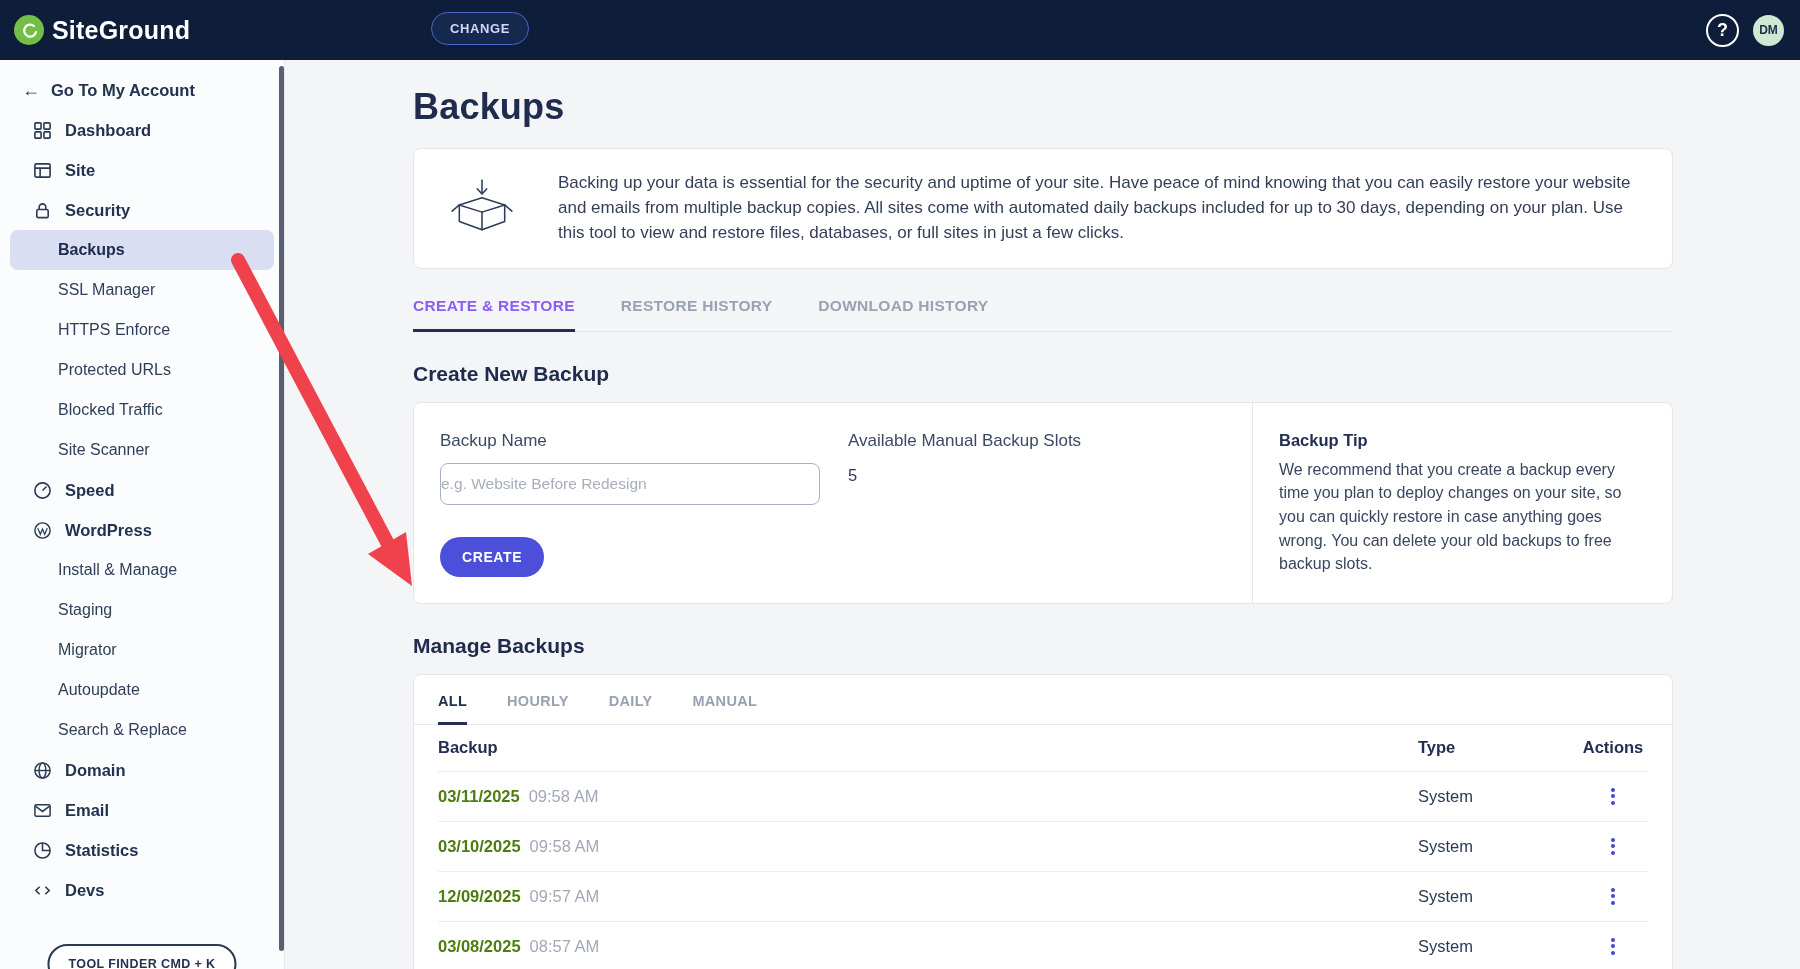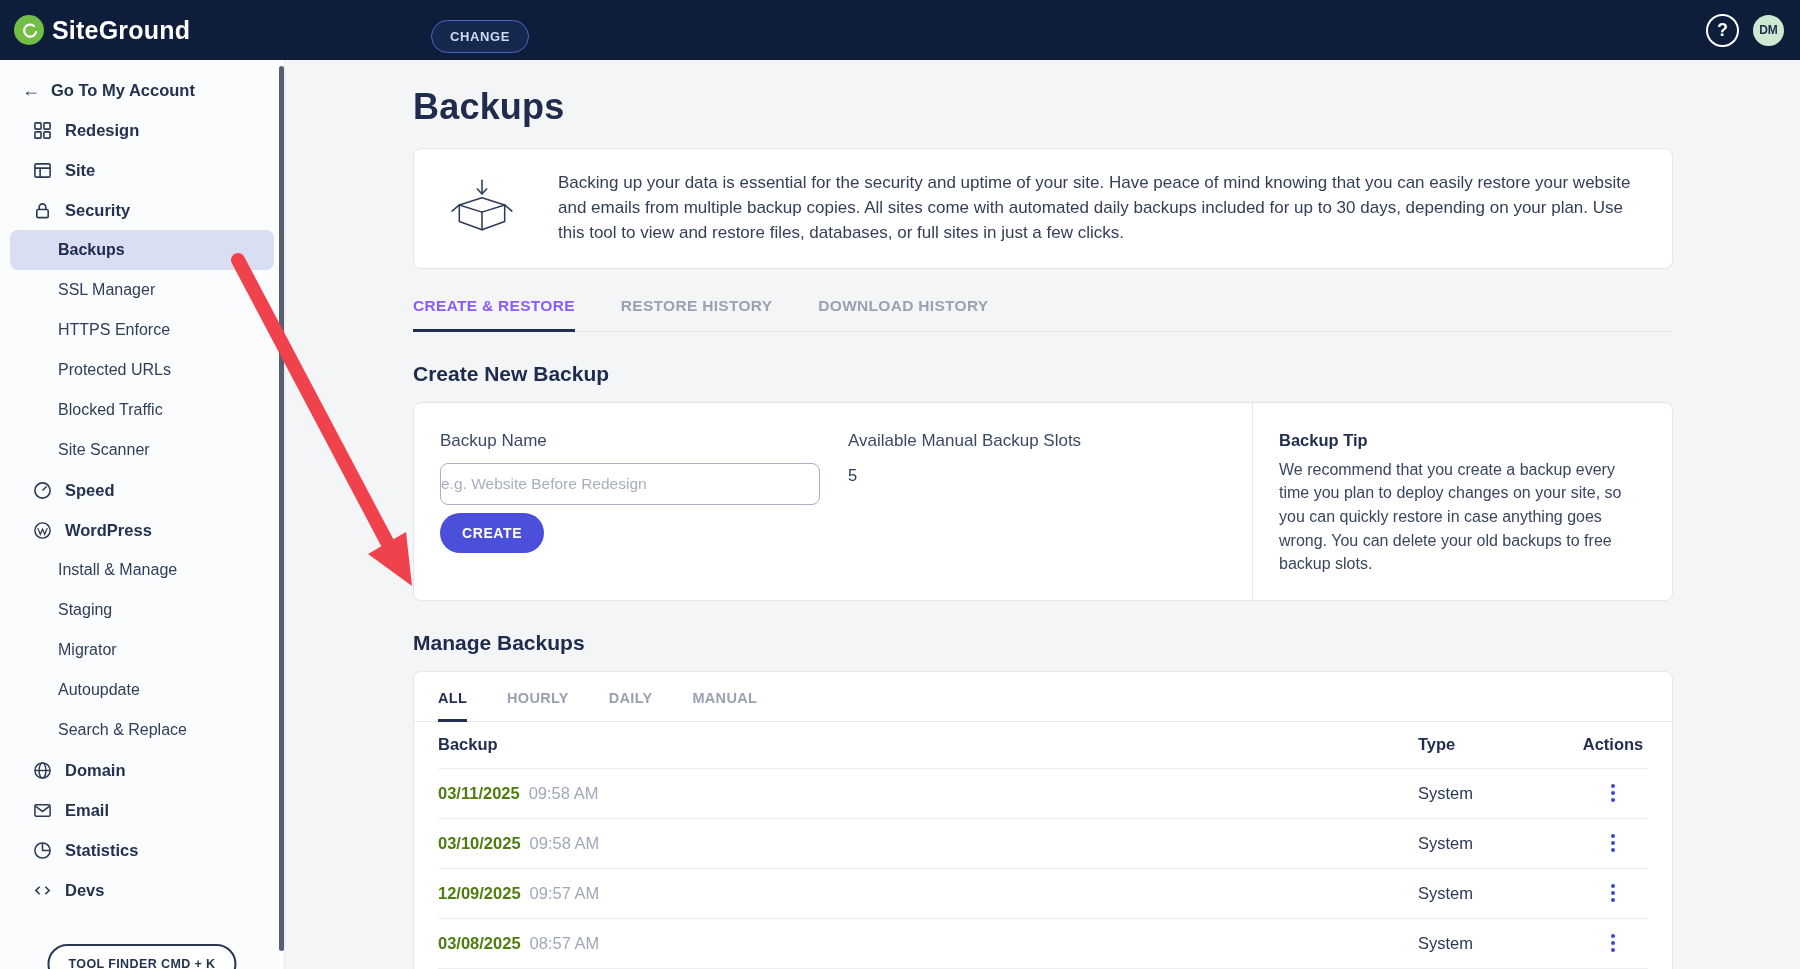--- a/index.html
+++ b/index.html
@@ -16,21 +16,21 @@
     background: #0d1d3a; display: flex; align-items: center; z-index: 30;
   }
   .brand { display: flex; align-items: center; gap: 8px; padding-left: 14px; }
   .brand-mark {
     width: 30px; height: 30px; border-radius: 50%; background: #73bf45;
     display: flex; align-items: center; justify-content: center;
   }
   .brand-mark svg { display: block; }
   .brand-text { color: #ffffff; font-size: 25px; font-weight: 700; letter-spacing: 0.2px; }
   .change-btn {
-    position: absolute; left: 431px; top: 20px; height: 33px; padding: 0 18px;
+    position: absolute; left: 431px; top: 12px; height: 33px; padding: 0 18px;
     background: #15294e; border: 1.5px solid #4b66c9; border-radius: 17px;
     color: #cfd9f7; font-size: 13px; font-weight: 700; letter-spacing: 0.6px;
     font-family: "Liberation Sans", sans-serif; cursor: pointer;
   }
   .topbar-right {
     position: absolute; right: 16px; top: 0; height: 60px;
     display: flex; align-items: center; gap: 14px;
   }
   .help-circle {
     width: 33px; height: 33px; border-radius: 50%; border: 2px solid #ffffff;
@@ -110,21 +110,21 @@
   .create-left { flex: 0 0 838px; display: flex; padding: 28px 0 26px 26px; }
   .create-form { width: 408px; }
   .field-label { font-size: 17px; color: #3c4963; }
   .backup-input {
     margin-top: 12px; width: 380px; height: 42px; border: 1px solid #a8b0c6;
     border-radius: 8px; padding: 0 0; font-size: 15.5px; color: #2c3a57;
     font-family: "Liberation Sans", sans-serif; background: #ffffff; outline: none;
   }
   .backup-input::placeholder { color: #a7aebc; }
   .create-btn {
-    margin-top: 8px; height: 40px; padding: 0 22px; border: none; border-radius: 20px;
+    margin-top: 32px; height: 40px; padding: 0 22px; border: none; border-radius: 20px;
     background: #4c4fd9; color: #ffffff; font-size: 14px; font-weight: 700;
     letter-spacing: 0.6px; cursor: pointer; font-family: "Liberation Sans", sans-serif;
   }
   .slots-col { padding-top: 0; }
   .slots-value { margin-top: 15px; font-size: 16.5px; color: #2c3a57; }
   .create-right {
     flex: 1; border-left: 1px solid #e3e6ea; padding: 28px 30px 24px 26px;
   }
   .tip-title { font-size: 16.5px; font-weight: 700; color: #232f52; }
   .tip-text { margin-top: 8px; font-size: 16px; line-height: 1.47; color: #39465f; }
@@ -189,21 +189,21 @@
 
     <div class="nav-item top">
       <span class="nav-icon">
         <svg width="19" height="19" viewBox="0 0 20 20" fill="none" stroke="#2b3a55" stroke-width="1.7">
             <rect x="2" y="2" width="6.5" height="6.5" rx="1"></rect>
             <rect x="11.5" y="2" width="6.5" height="6.5" rx="1"></rect>
             <rect x="2" y="11.5" width="6.5" height="6.5" rx="1"></rect>
             <rect x="11.5" y="11.5" width="6.5" height="6.5" rx="1"></rect>
           </svg>
       </span>
-      <span class="nav-label">Redesign</span>
+      <span class="nav-label">Dashboard</span>
     </div>
 
     <div class="nav-item top">
       <span class="nav-icon">
         <svg width="19" height="19" viewBox="0 0 20 20" fill="none" stroke="#2b3a55" stroke-width="1.7">
             <rect x="2" y="3" width="16" height="14" rx="1.5"></rect>
             <path d="M2 7.5h16M7.5 7.5V17"></path>
           </svg>
       </span>
       <span class="nav-label">Site</span>

